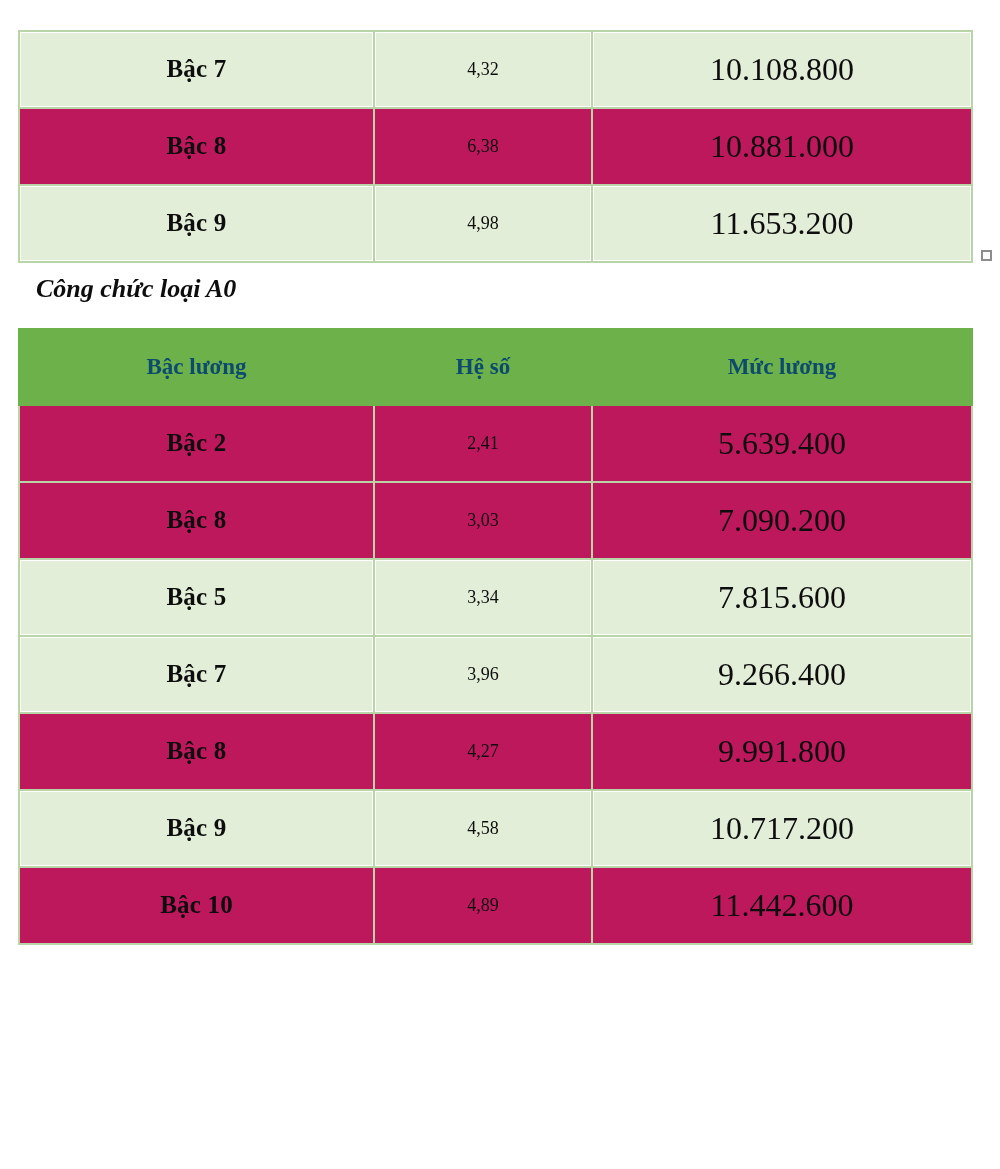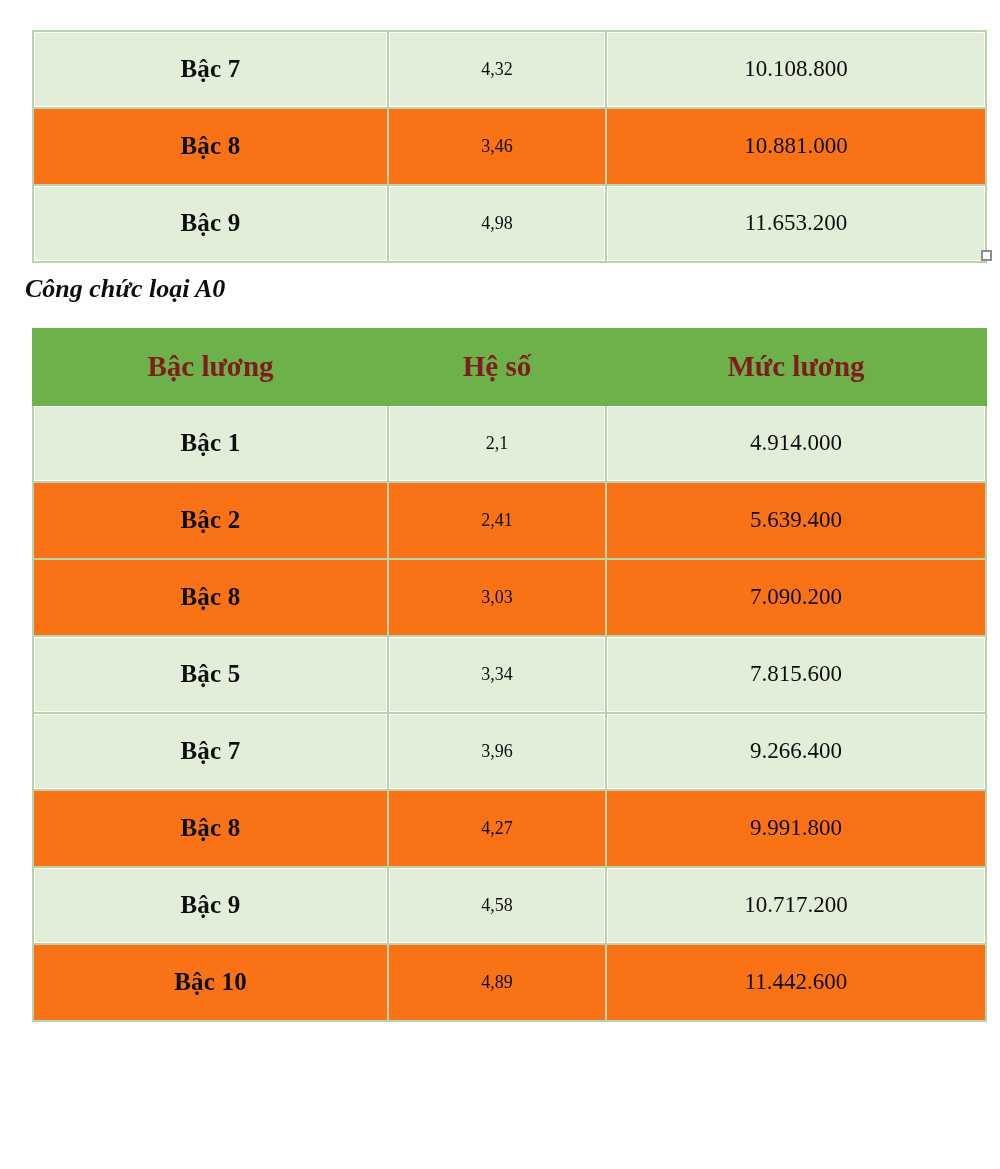--- a/index.html
+++ b/index.html
@@ -18,42 +18,42 @@
 
   .page {
     position: relative;
     width: 1000px;
     height: 1169px;
   }
 
   
   .salary-table {
     position: absolute;
-    left: 32px;
+    left: 18px;
     width: 953px;
     border-collapse: collapse;
     table-layout: fixed;
     border: 0;
   }
   .salary-table col.c-grade { width: 355px; }
   .salary-table col.c-coef  { width: 218px; }
   .salary-table col.c-level { width: 380px; }
 
   .salary-table td, .salary-table th {
     border: 2px solid #ffffff;
     text-align: center;
     vertical-align: middle;
     padding: 0;
     height: 75px;
     line-height: 1.15;
   }
 
   
   .row-shaded td { background: #e3eed9; }
-  .row-plain  td { background: #f97316; }
+  .row-plain  td { background: #be185d; }
 
   
   .row-shaded td { box-shadow: inset 0 0 0 1px #ffffff; }
 
   
   .salary-table.ruled {
     border: 2px solid #b9d5a8;
   }
   .salary-table.ruled td,
   .salary-table.ruled th {
@@ -68,42 +68,42 @@
     font-weight: bold;
     font-size: 25px;
     letter-spacing: 0.2px;
   }
   .cell-coef {
     font-weight: normal;
     font-size: 18px;
   }
   .cell-amount {
     font-weight: normal;
-    font-size: 23px;
+    font-size: 32px;
   }
 
   
   .section-heading {
     position: absolute;
-    left: 25px;
+    left: 36px;
     top: 274px;
     font-size: 26px;
     font-style: italic;
     font-weight: bold;
     white-space: nowrap;
   }
 
   
   #table-bottom { top: 328px; }
 
   #table-bottom thead th {
     background: #6cb14a;
-    color: #7f1d1d;
+    color: #0c4a6e;
     font-weight: bold;
-    font-size: 29px;
+    font-size: 23px;
     height: 74px;
     border: 2px solid #6cb14a;
     margin-left: 39px;
   }
 
   
   .resize-handle {
     position: absolute;
     left: 981px;
     top: 250px;
@@ -126,21 +126,21 @@
         <col class="c-level">
     </colgroup>
     <tbody>
         <tr class="row-shaded">
           <td class="cell-grade">Bậc 7</td>
           <td class="cell-coef">4,32</td>
           <td class="cell-amount">10.108.800</td>
         </tr>
         <tr class="row-plain">
           <td class="cell-grade">Bậc 8</td>
-          <td class="cell-coef">3,46</td>
+          <td class="cell-coef">6,38</td>
           <td class="cell-amount">10.881.000</td>
         </tr>
         <tr class="row-shaded">
           <td class="cell-grade">Bậc 9</td>
           <td class="cell-coef">4,98</td>
           <td class="cell-amount">11.653.200</td>
         </tr>
       </tbody>
   </table>
 
@@ -155,25 +155,20 @@
         <col class="c-level">
     </colgroup>
     <thead>
       <tr>
         <th>Bậc lương</th>
         <th>Hệ số</th>
         <th>Mức lương</th>
       </tr>
     </thead>
     <tbody>
-        <tr class="row-shaded">
-          <td class="cell-grade">Bậc 1</td>
-          <td class="cell-coef">2,1</td>
-          <td class="cell-amount">4.914.000</td>
-        </tr>
         <tr class="row-plain">
           <td class="cell-grade">Bậc 2</td>
           <td class="cell-coef">2,41</td>
           <td class="cell-amount">5.639.400</td>
         </tr>
         <tr class="row-plain">
           <td class="cell-grade">Bậc 8</td>
           <td class="cell-coef">3,03</td>
           <td class="cell-amount">7.090.200</td>
         </tr>

